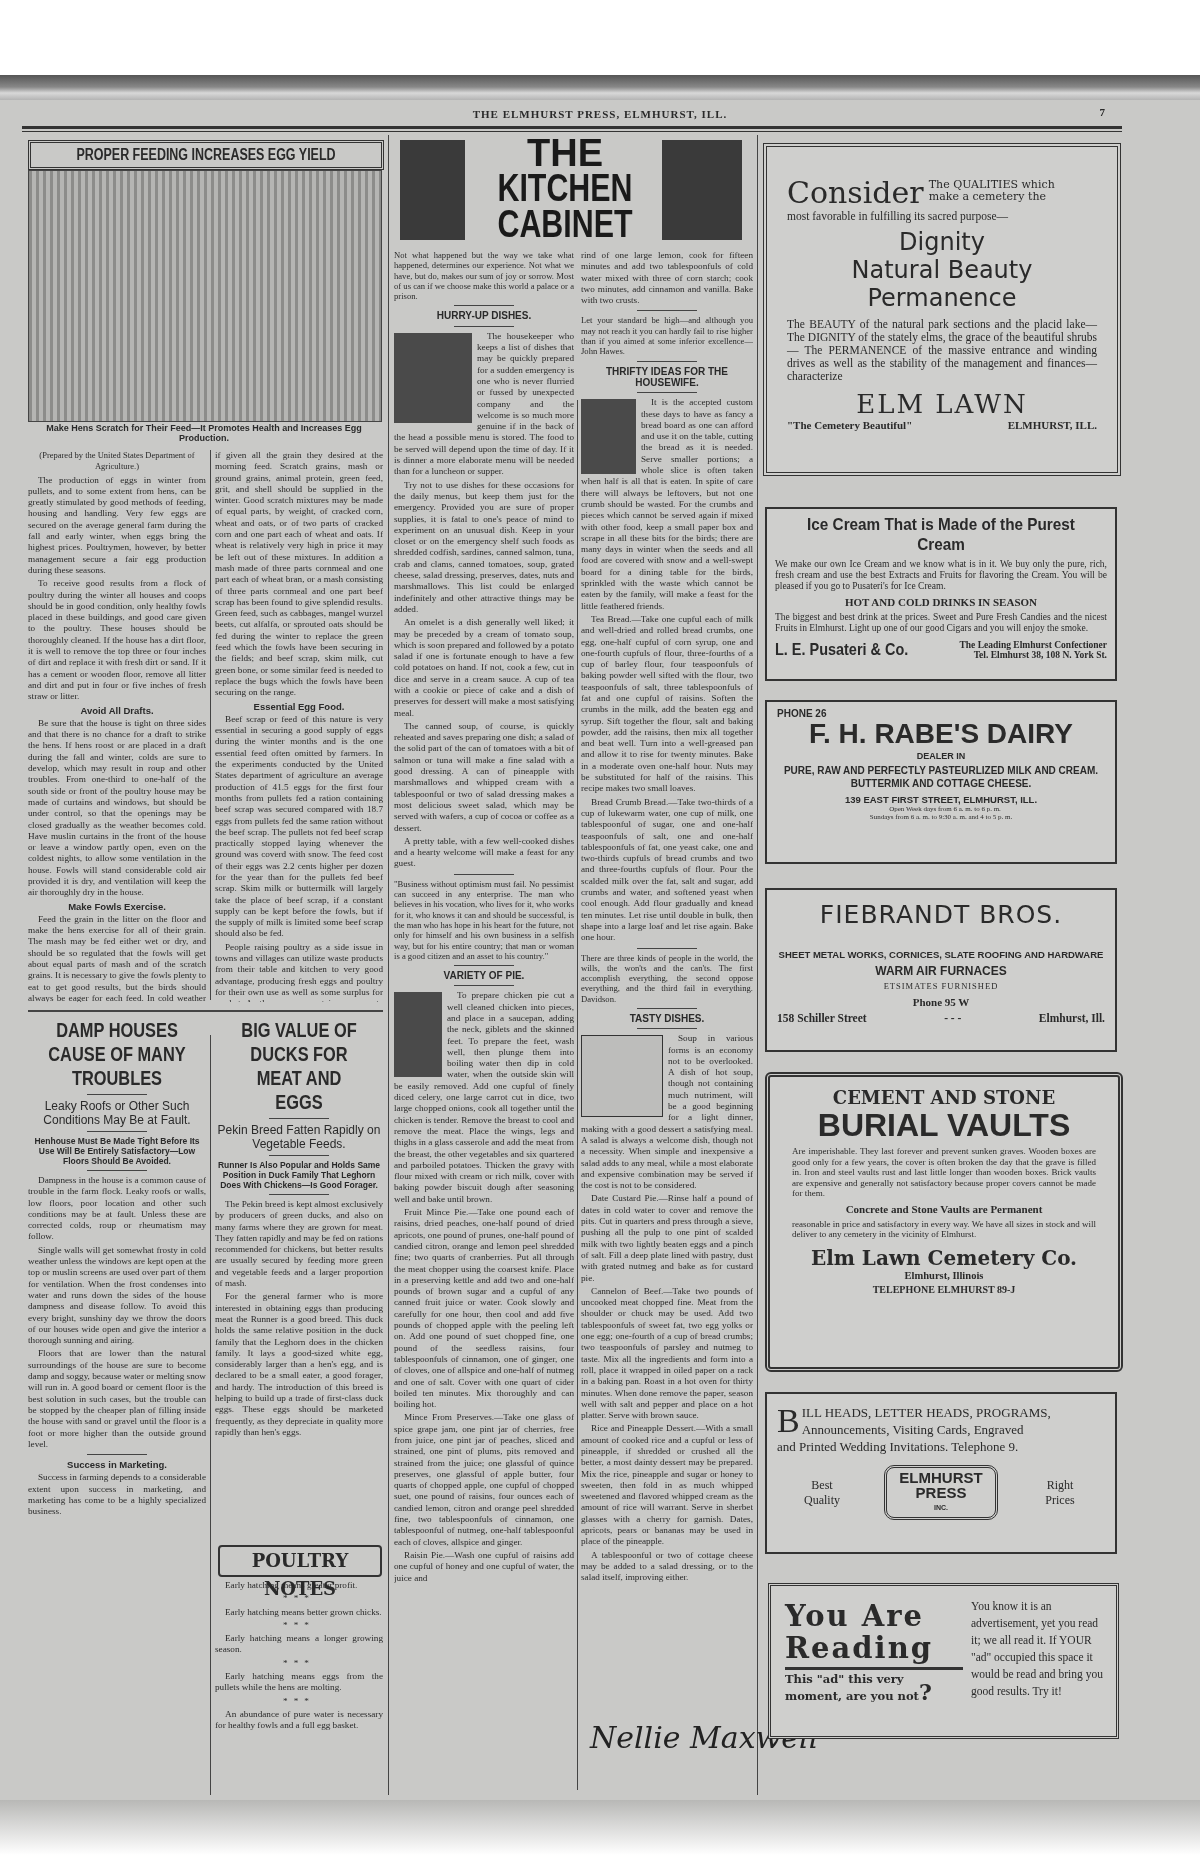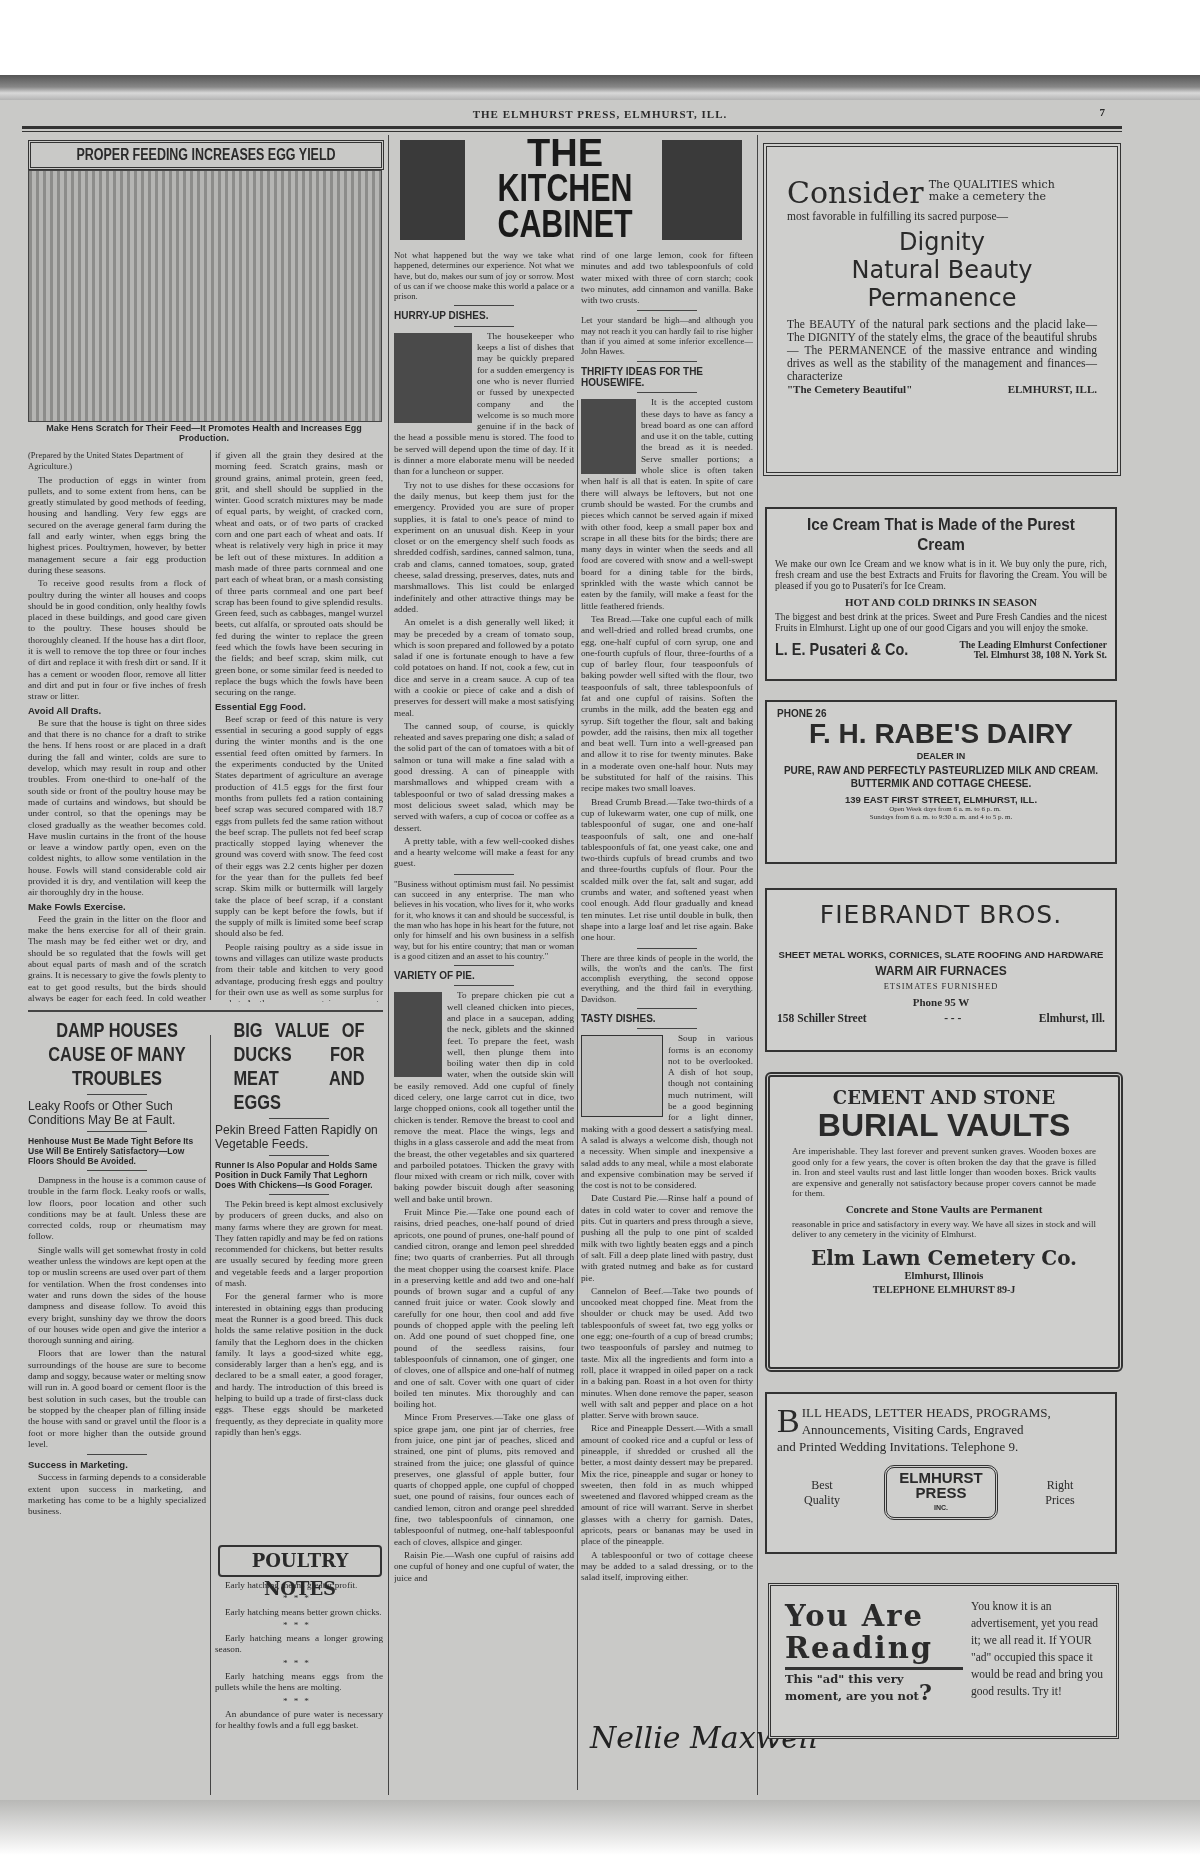--- a/index.html
+++ b/index.html
@@ -9,21 +9,21 @@
   .page{position:absolute;left:0;top:100px;width:1200px;height:1700px;background:#c9c9c7;}
   .page-bottom{position:absolute;left:0;top:1800px;width:1200px;height:55px;background:linear-gradient(#b8b8b6,#fff);}
   .masthead{position:absolute;left:0;top:108px;width:1200px;text-align:center;font-size:11px;letter-spacing:1px;font-weight:bold;}
   .page-no{position:absolute;right:95px;top:106px;font-size:11px;font-weight:bold;}
   .rule{position:absolute;left:22px;width:1100px;background:#333;}
   .col{position:absolute;font-size:9.2px;line-height:11.3px;text-align:justify;overflow:hidden;}
   .col p{margin:0 0 2px 0;text-indent:10px;}
   .vrule{position:absolute;width:1px;background:#444;}
   .hl-box{position:absolute;border:3px double #333;text-align:center;font-family:"Liberation Sans Narrow","Liberation Sans",sans-serif;font-weight:bold;}
   .cond{font-family:"Liberation Sans",sans-serif;font-weight:bold;transform:scaleX(.78);transform-origin:center;display:block;}
-  .sub{font-family:"Liberation Sans",sans-serif;font-weight:bold;text-align:left;font-size:9.5px;margin:3px 0;text-indent:0 !important;}
+  .sub{font-family:"Liberation Sans",sans-serif;font-weight:bold;text-align:center;font-size:9.5px;margin:3px 0;text-indent:0 !important;}
   .photo{position:absolute;background:repeating-linear-gradient(90deg,#8c8c8a 0 3px,#b5b5b3 3px 7px);border:1px solid #444;}
   .caption{position:absolute;font-family:"Liberation Sans",sans-serif;font-weight:bold;font-size:9px;text-align:center;}
   .ad{position:absolute;border:2px solid #333;background:#cfcfcd;text-align:center;}
   .kc-title{position:absolute;font-family:"Liberation Sans",sans-serif;font-weight:bold;color:#1a1a1a;text-align:center;}
   .illus{background:#3a3a3a;}
   .quote{font-size:8.6px;line-height:10.3px;margin:4px 8px;text-indent:0 !important;}
   .dots{text-align:center;text-indent:0 !important;letter-spacing:6px;}
   .shortrule{width:60px;height:1px;background:#444;margin:4px auto;}
   .sig{position:absolute;font-family:"DejaVu Serif",serif;font-style:italic;font-size:30px;color:#222;}
 </style>
@@ -80,21 +80,21 @@
   <div class="shortrule"></div>
   <p>Dampness in the house is a common cause of trouble in the farm flock. Leaky roofs or walls, low floors, poor location and other such conditions may be at fault. Unless these are corrected colds, roup or rheumatism may follow.</p>
   <p>Single walls will get somewhat frosty in cold weather unless the windows are kept open at the top or muslin screens are used over part of them for ventilation. When the frost condenses into water and runs down the sides of the house dampness and disease follow. To avoid this every bright, sunshiny day we throw the doors of our houses wide open and give the interior a thorough sunning and airing.</p>
   <p>Floors that are lower than the natural surroundings of the house are sure to become damp and soggy, because water or melting snow will run in. A good board or cement floor is the best solution in such cases, but the trouble can be stopped by the cheaper plan of filling inside the house with sand or gravel until the floor is a foot or more higher than the outside ground level.</p>
   <div class="shortrule"></div>
   <p class="sub">Success in Marketing.</p>
   <p>Success in farming depends to a considerable extent upon success in marketing, and marketing has come to be a highly specialized business.</p>
 </div>
 
 <div class="col" style="left:215px;top:1018px;width:168px;height:420px;">
-  <div style="font-size:21px;line-height:24px;">
+  <div style="font-size:21px;line-height:24px;text-align:center;">
       <span class="cond">BIG VALUE OF DUCKS FOR MEAT AND EGGS</span>
     </div>
   <div class="shortrule"></div>
   <div class="sub" style="font-size:12px;line-height:14px;font-weight:normal;">Pekin Breed Fatten Rapidly on Vegetable Feeds.</div>
   <div class="shortrule"></div>
   <div class="sub" style="font-size:8.5px;line-height:10px;">Runner Is Also Popular and Holds Same Position in Duck Family That Leghorn Does With Chickens—Is Good Forager.</div>
   <div class="shortrule"></div>
   <p>The Pekin breed is kept almost exclusively by producers of green ducks, and also on many farms where they are grown for meat. They fatten rapidly and may be fed on rations recommended for chickens, but better results are usually secured by feeding more green and vegetable feeds and a larger proportion of mash.</p>
   <p>For the general farmer who is more interested in obtaining eggs than producing meat the Runner is a good breed. This duck holds the same relative position in the duck family that the Leghorn does in the chicken family. It lays a good-sized white egg, considerably larger than a hen's egg, and is declared to be a small eater, a good forager, and hardy. The introduction of this breed is helping to build up a trade of first-class duck eggs. These eggs should be marketed frequently, as they depreciate in quality more rapidly than hen's eggs.</p>
 </div>
@@ -171,20 +171,21 @@
 <div class="ad" style="left:763px;top:143px;width:350px;height:325px;border:4px double #333;">
   <div style="margin:28px 20px 0;text-align:left;font-family:'DejaVu Serif',serif;">
     <span style="font-size:30px;">Consider</span>
     <span style="display:inline-block;width:135px;font-size:11px;line-height:12px;vertical-align:top;margin-top:4px;">The QUALITIES which make a cemetery the</span>
   </div>
   <div style="font-size:11.5px;text-align:left;margin:0 20px;">most favorable in fulfilling its sacred purpose—</div>
   <div style="font-family:'DejaVu Sans',sans-serif;font-size:24px;line-height:28px;margin-top:6px;">Dignity</div>
   <div style="font-family:'DejaVu Sans',sans-serif;font-size:24px;line-height:28px;">Natural Beauty</div>
   <div style="font-family:'DejaVu Sans',sans-serif;font-size:24px;line-height:28px;">Permanence</div>
   <div style="font-size:11.5px;line-height:13px;text-align:justify;margin:6px 20px 0;">The BEAUTY of the natural park sections and the placid lake— The DIGNITY of the stately elms, the grace of the beautiful shrubs— The PERMANENCE of the massive entrance and winding drives as well as the stability of the management and finances—characterize</div>
+  <div style="font-family:'DejaVu Serif',serif;font-size:26px;margin-top:6px;letter-spacing:2px;">ELM LAWN</div>
   <div style="display:flex;justify-content:space-between;margin:0 20px;font-size:11px;font-weight:bold;">
     <span>"The Cemetery Beautiful"</span>
     <span>ELMHURST, ILL.</span>
   </div>
 </div>
 
 <div class="ad" style="left:765px;top:507px;width:348px;height:170px;">
   <div style="font-family:'Liberation Sans',sans-serif;font-weight:bold;font-size:17px;margin-top:6px;transform:scaleX(.9);">Ice Cream That is Made of the Purest Cream</div>
   <div style="font-size:9.5px;line-height:11px;text-align:justify;margin:4px 8px;">We make our own Ice Cream and we know what is in it. We buy only the pure, rich, fresh cream and use the best Extracts and Fruits for flavoring the Cream. You will be pleased if you go to Pusateri's for Ice Cream.</div>
   <div style="font-family:Liberation Serif, serif;font-weight:bold;font-size:11px;margin:3px 0;">HOT AND COLD DRINKS IN SEASON</div>

